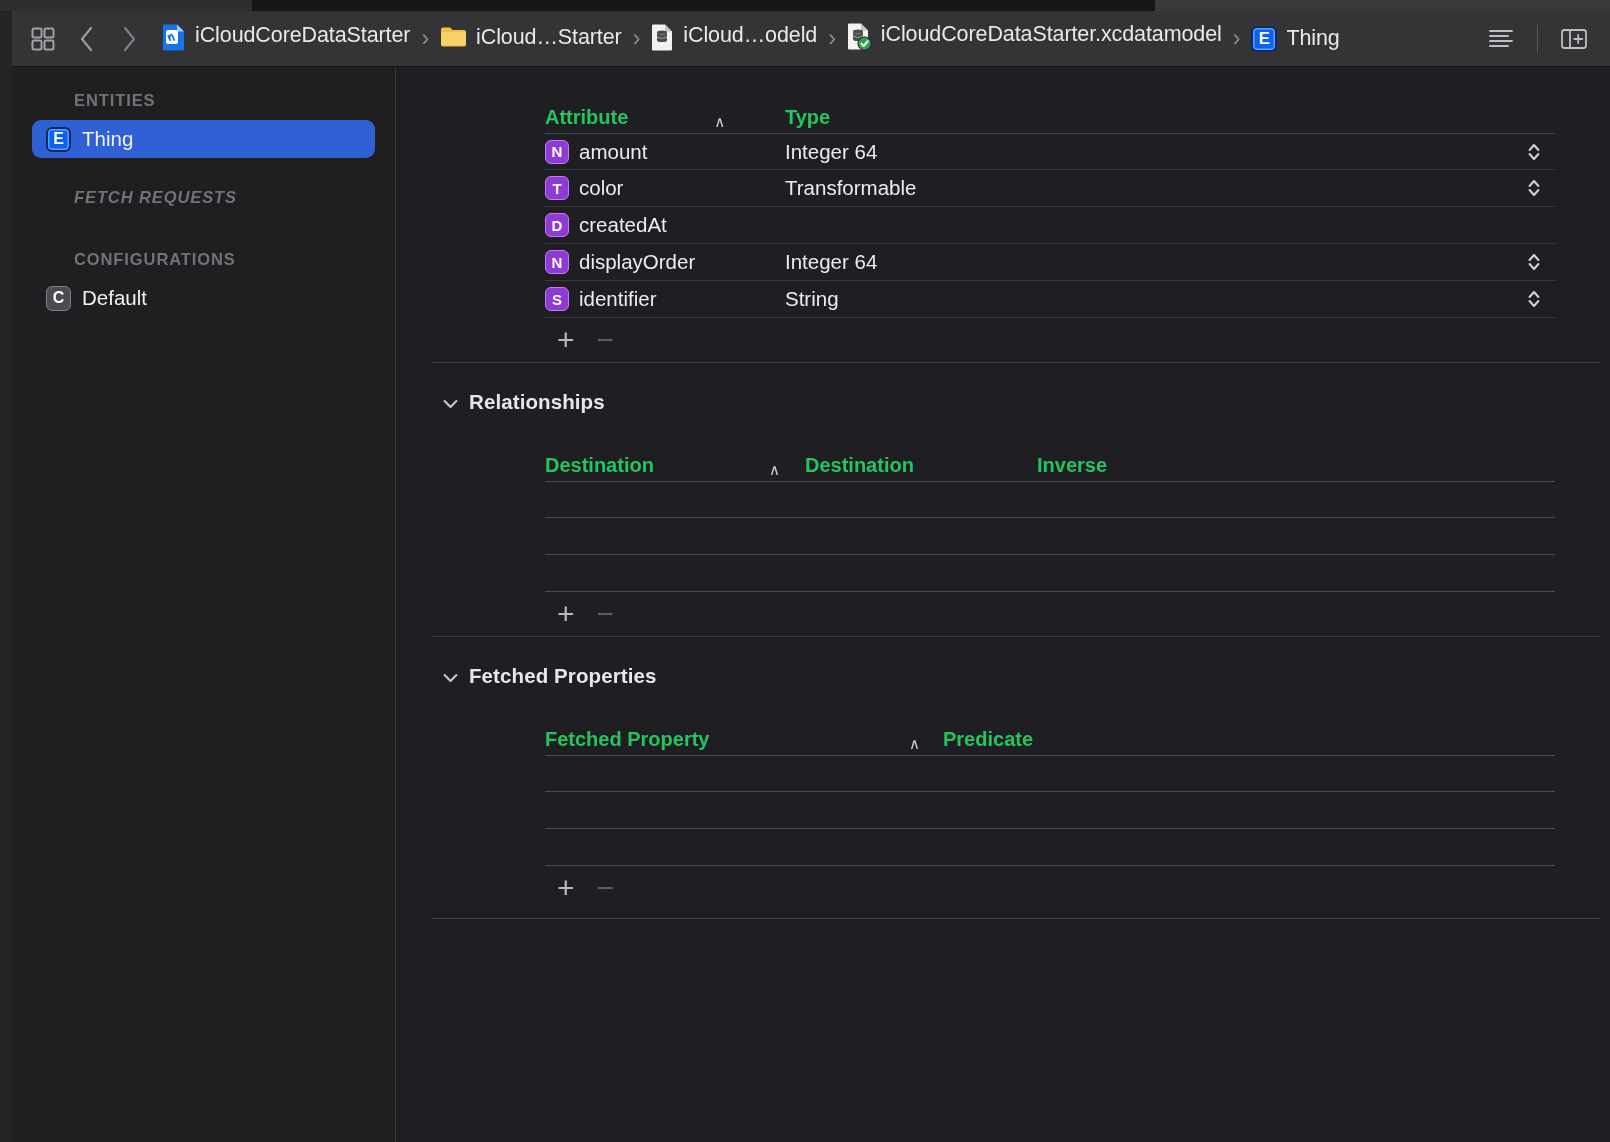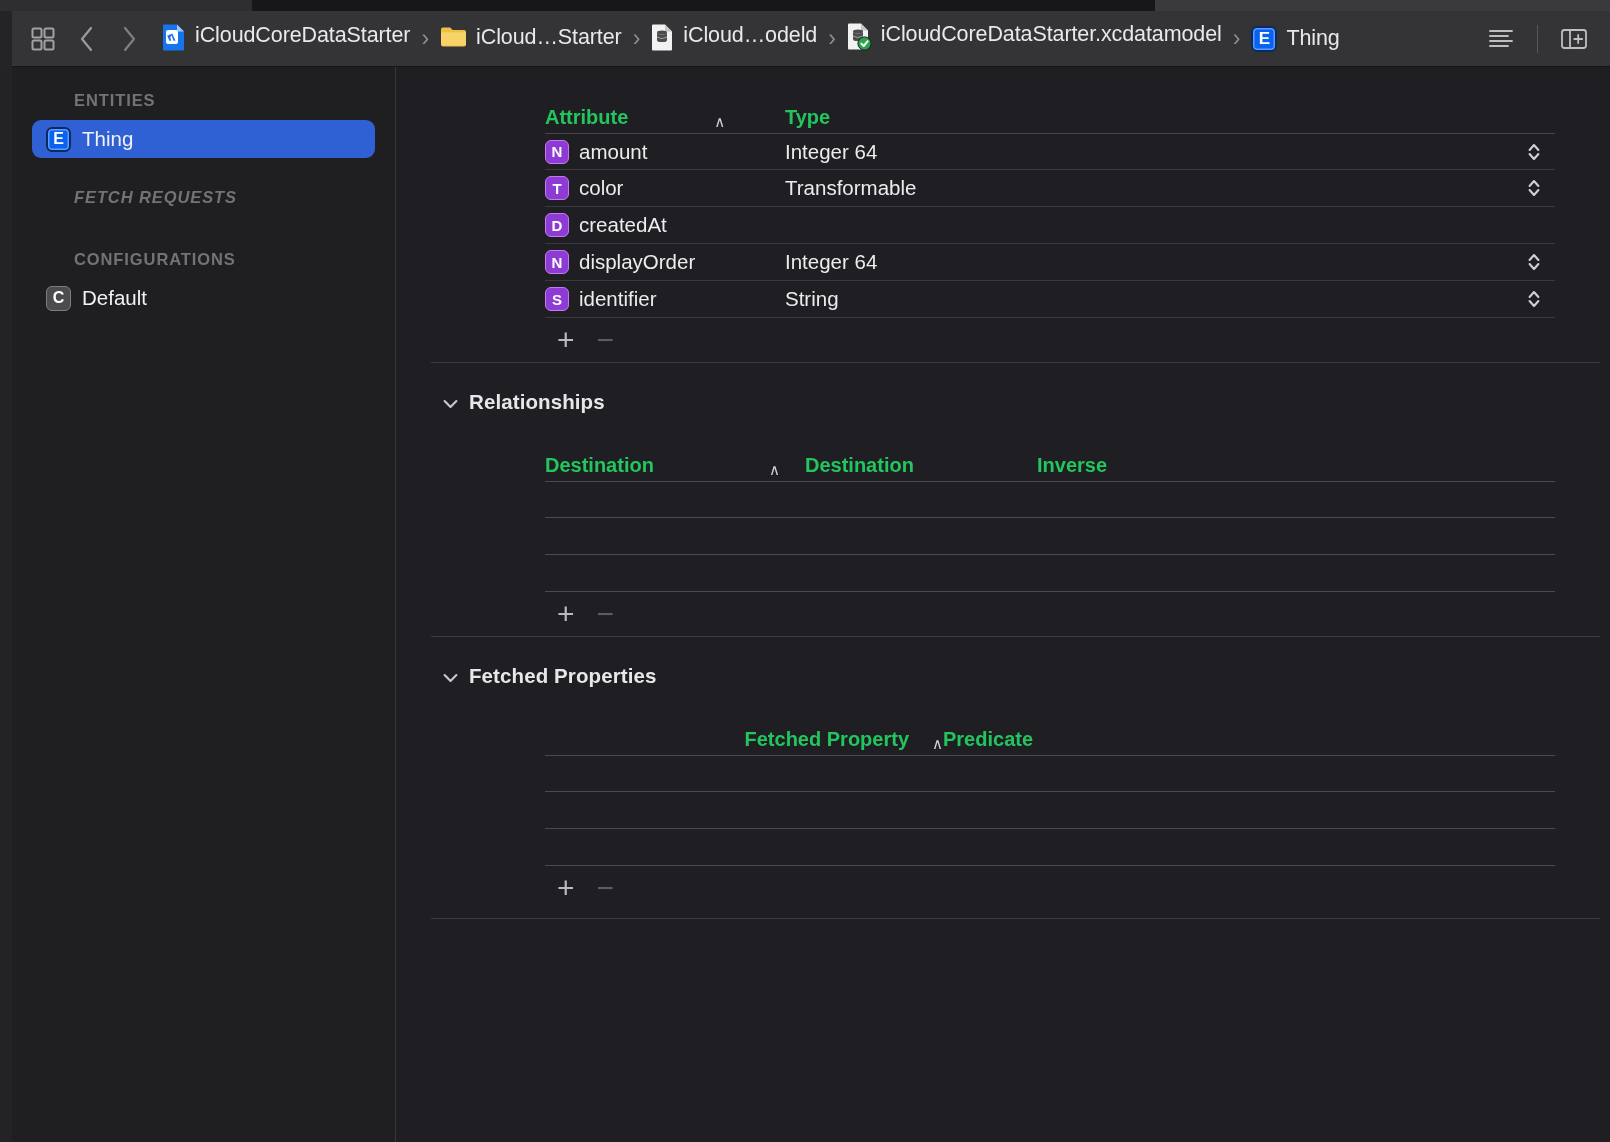--- a/index.html
+++ b/index.html
@@ -568,21 +568,21 @@
     <div class="section" style="padding-top:24px;">
       <div class="sec-head">
         <span class="disclosure">
           <svg width="15" height="10" viewBox="0 0 15 10" aria-hidden="true">
             <polyline points="1.6,2 7.5,8 13.4,2" fill="none" stroke="#c9c9cd" stroke-width="2.1" stroke-linecap="round" stroke-linejoin="round"></polyline>
           </svg>
         </span>
         <span class="sec-title">Fetched Properties</span>
       </div>
 
-      <div class="table" style="margin-top:26px;text-align:right;">
+      <div class="table" style="margin-top:26px;">
         <div class="thead rel-cols" style="height:34px;">
           <span class="th" style="width:364px;">Fetched Property</span>
           <span class="sort-caret" style="width:34px;">∧</span>
           <span class="th">Predicate</span>
         </div>
         <div id="fp-rows">
             <div class="emptyrow first"></div>
             <div class="emptyrow"></div>
             <div class="emptyrow"></div>
           </div>

